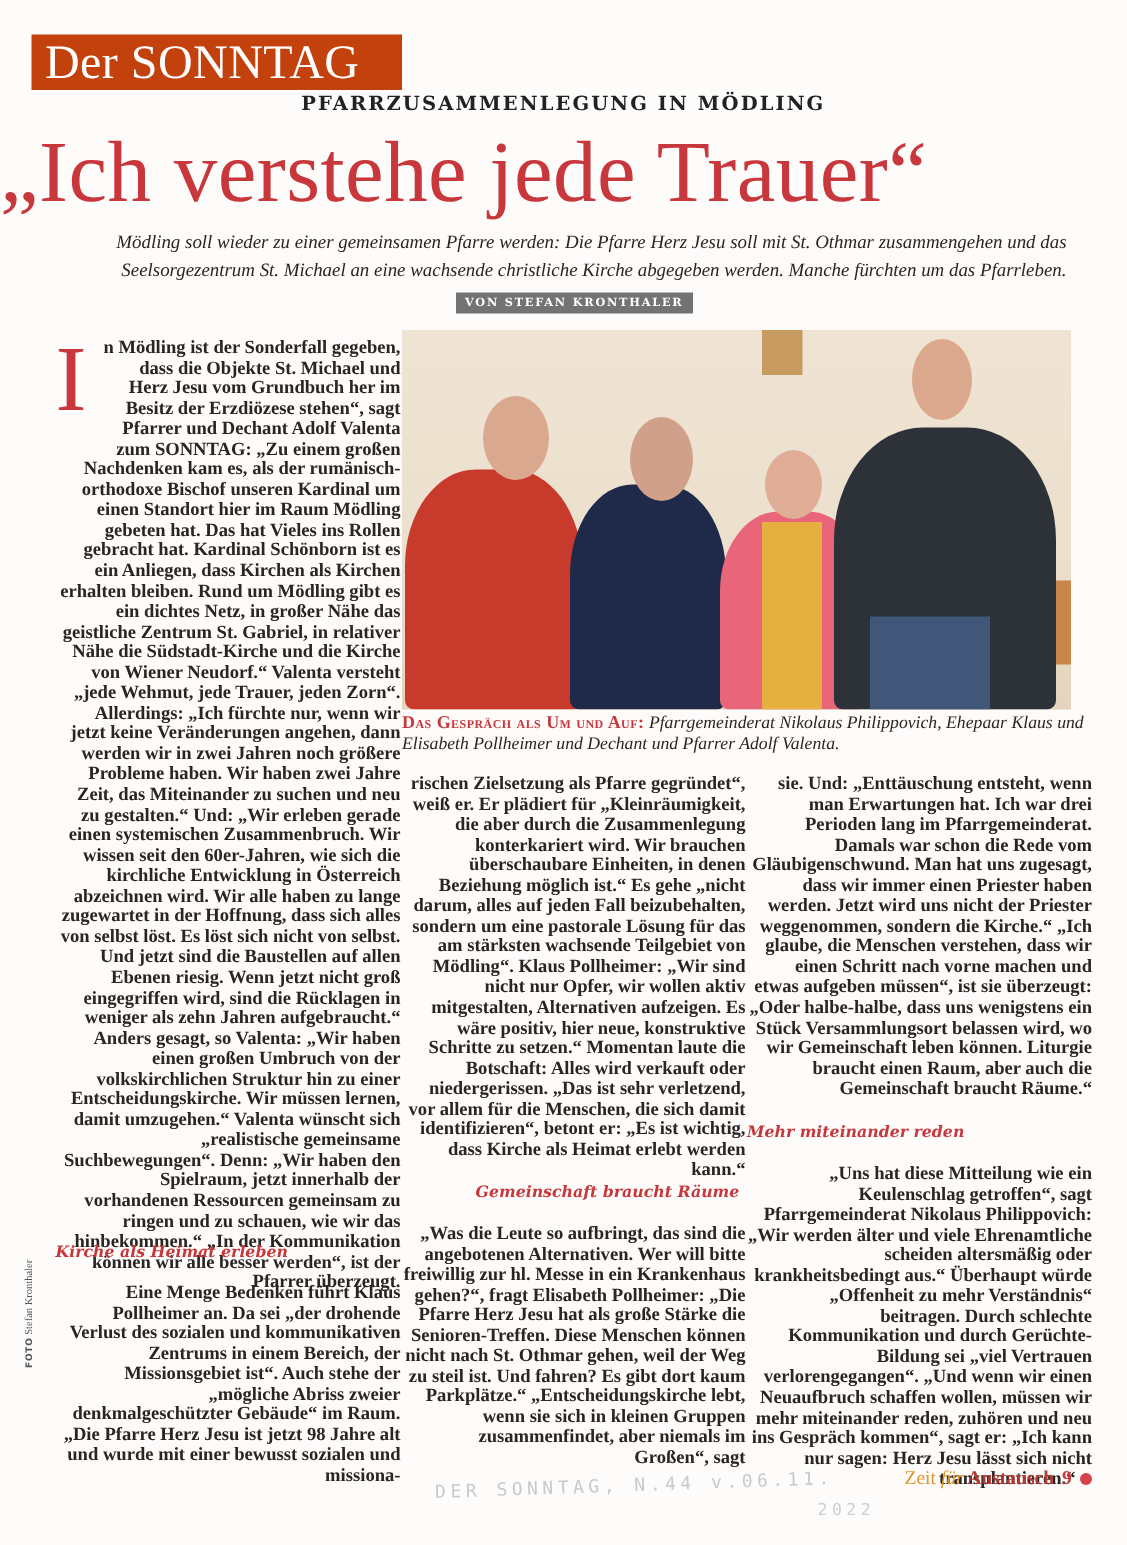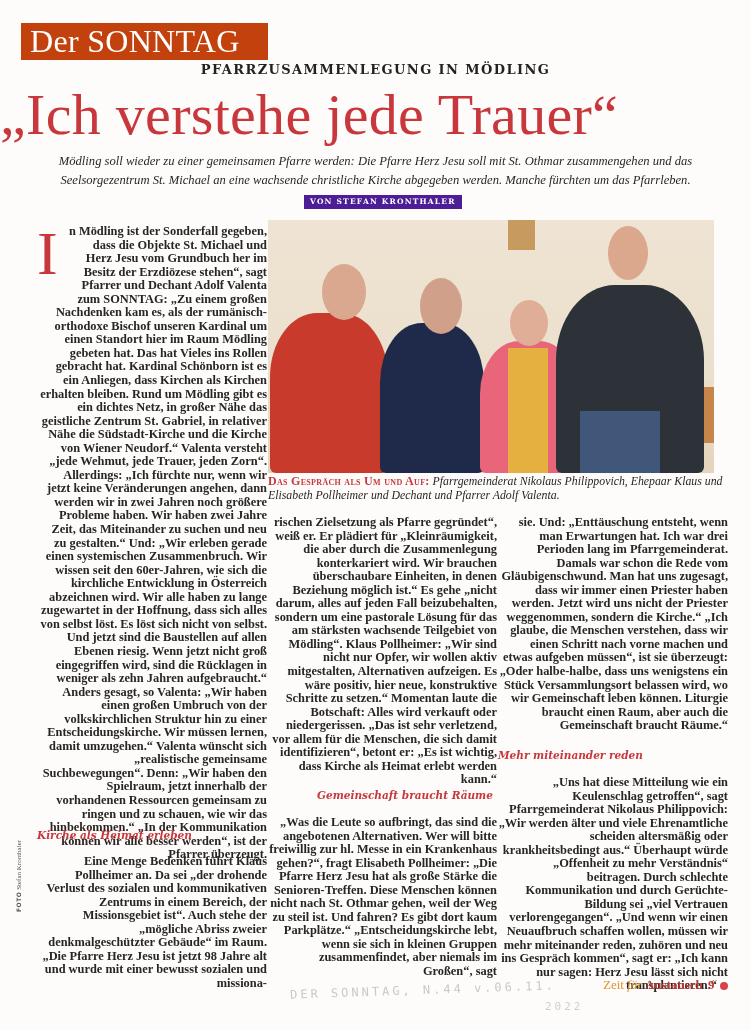--- a/index.html
+++ b/index.html
@@ -5,23 +5,23 @@
   html, body { margin:0; padding:0; }
   body { width:751px; height:1030px; background:#fdfcfb; position:relative; overflow:hidden;
          font-family:"DejaVu Serif","Liberation Serif",serif; color:#2a2522; }
   .logo { position:absolute; left:21px; top:23px; width:247px; height:37px; background:#c2410c;
           color:#fff; font-family:"Liberation Serif",serif; font-size:32px; line-height:37px;
           padding-left:9px; box-sizing:border-box; letter-spacing:0.3px; }
   .kicker { position:absolute; left:0; top:62px; width:751px; text-align:center;
             font-family:"DejaVu Serif",serif; font-weight:bold; font-size:13px; letter-spacing:1.4px; color:#222; }
   .headline { position:absolute; left:0; top:80px; width:751px; 
               font-family:"Liberation Serif",serif; font-size:58px; color:#c8373b; line-height:70px; letter-spacing:0.3px; }
-  .lead { position:absolute; left:40px; top:152px; width:671px; text-align:center;
+  .lead { position:absolute; left:40px; top:152px; width:671px; text-align:right;
           font-family:"Liberation Serif",serif; font-style:italic; font-size:12.6px; line-height:19px; color:#2a2522; }
-  .byline { position:absolute; left:304px; top:195px; height:14px; padding:0 6px; background:#4c1d95;
+  .byline { position:absolute; left:304px; top:195px; height:14px; padding:0 6px; background:#737373;
             color:#fff; font-family:"DejaVu Serif",serif; font-weight:bold; font-size:7.5px; line-height:14px; letter-spacing:1.2px; }
   .col { position:absolute; font-family:"Liberation Serif",serif; font-size:12.4px; line-height:13.55px; color:#2a2522; }
   .col p { margin:0; text-align:right;font-weight:bold; }
   .col1 { left:37px; top:225px; width:230px; }
   .col2 { left:269px; top:516px; width:228px; }
   .col3 { left:498px; top:516px; width:230px; }
   .dropcap { float:left; font-family:"Liberation Serif",serif; font-size:62px; line-height:52px;
              color:#c8373b; margin:2px 6px 0 0; height:54px; }
   .subhead { font-family:"DejaVu Serif",serif; font-style:italic; font-weight:bold; font-size:10.5px; color:#c8373b; }
   .sh1 { position:absolute; left:37px; top:829px; }

